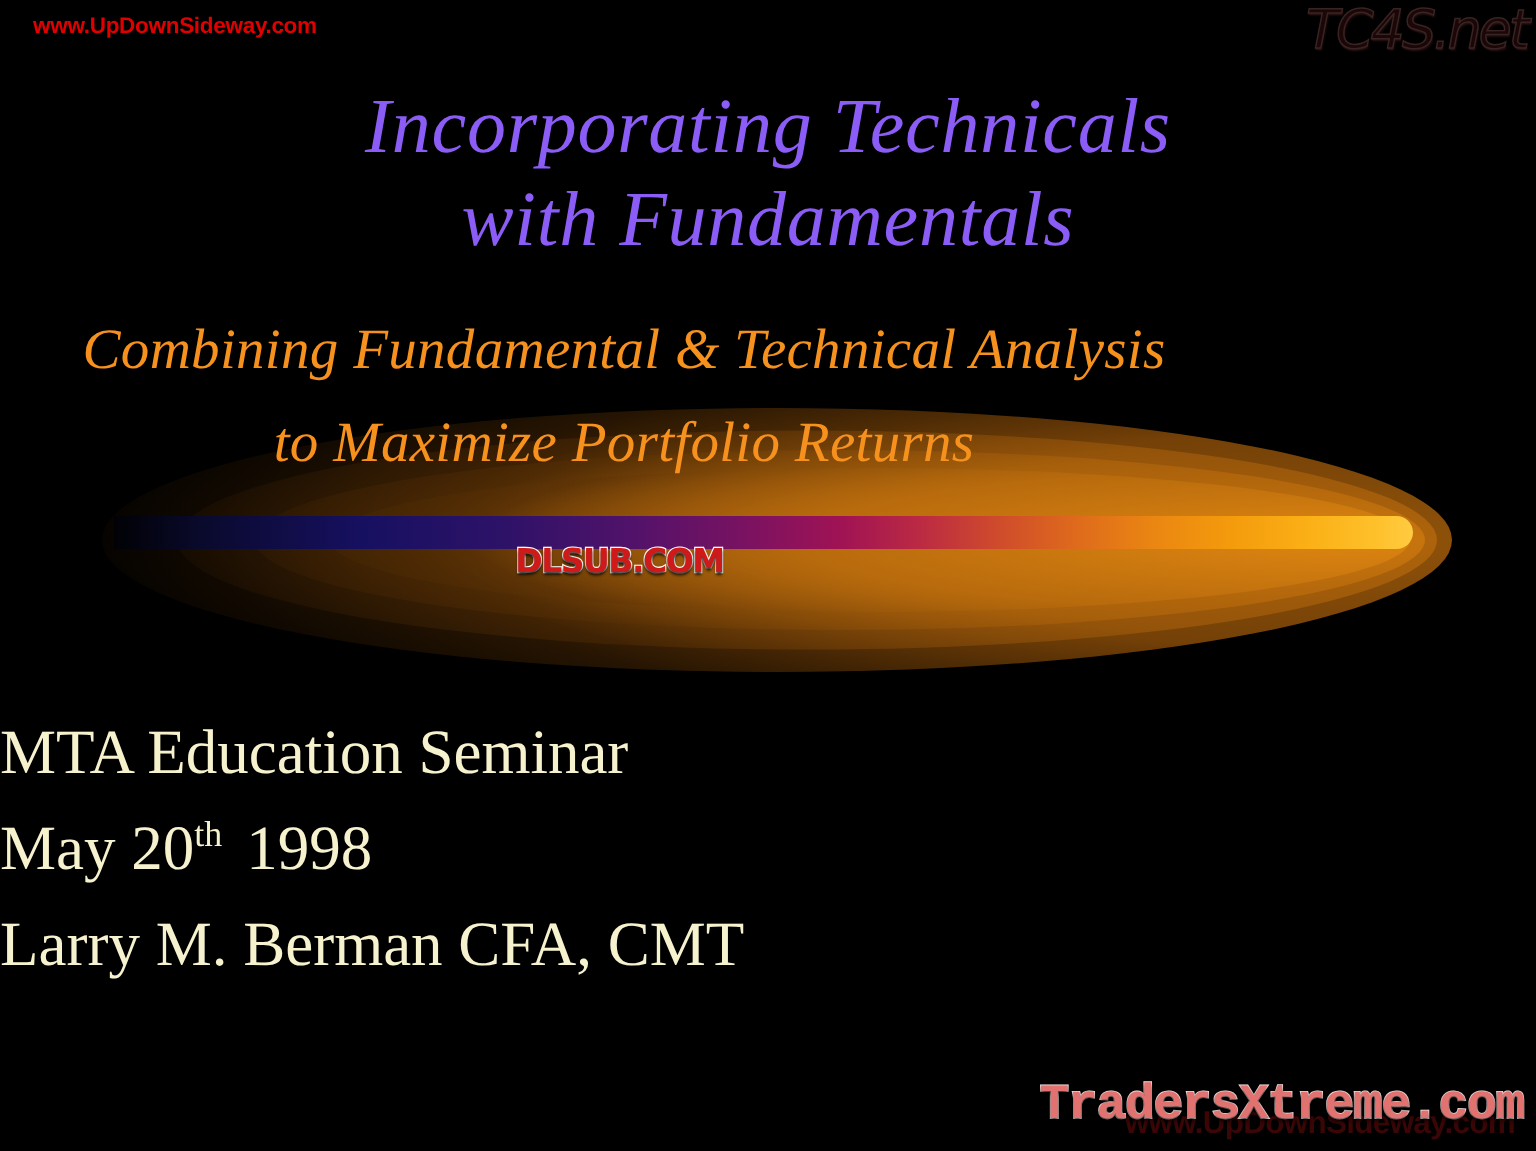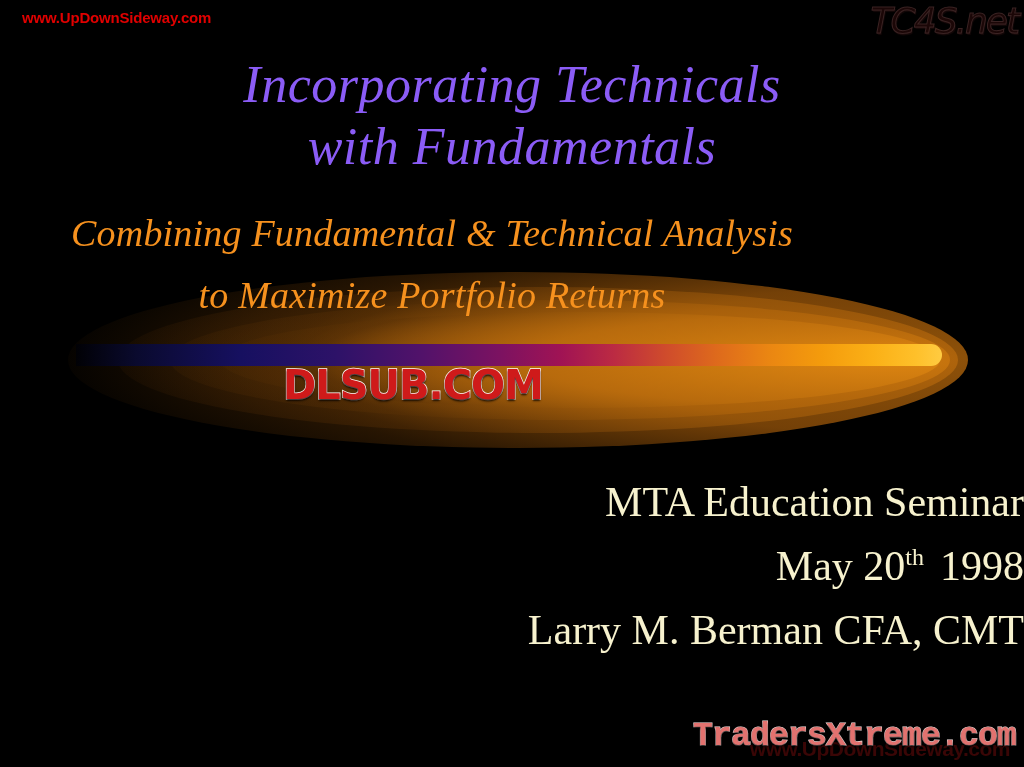--- a/index.html
+++ b/index.html
@@ -112,27 +112,26 @@
     position: absolute;
     left: 0; top: 202px;
     width: 832px;
     text-align: center;
     font-style: italic;
     font-size: 38px;
     line-height: 62px;
     color: #f6911e;
     letter-spacing: 0.2px;
     white-space: pre-line;
-    padding-left: 16px;
   }
   .body-block {
     position: absolute;
     left: 0; top: 470px;
     width: 1024px;
-    text-align: right;
+    text-align: left;
     font-size: 42px;
     line-height: 64px;
     color: #f7f2ce;
   }
   .body-line { display: block; }
   .sup {
     font-size: 24px;
     vertical-align: super;
     line-height: 0;
   }
@@ -159,21 +158,21 @@
     color: #1b0707;
     -webkit-text-stroke: 1px #3a2323;
     text-shadow: 0 1px 0 #241010, 1px 2px 1px #140808;
   }
   .wm-center {
     position: absolute;
     left: 0; top: 362px;
     width: 826px;
     text-align: center;
     font-family: "DejaVu Sans", sans-serif;
-    font-size: 40px;
+    font-size: 22px;
     font-weight: 700;
     color: #cf1a1a;
     letter-spacing: -1px;
     -webkit-text-stroke: 1.5px #ffffff;
     paint-order: stroke fill;
     text-shadow: 0 2px 2px rgba(0,0,0,0.75);
   }
   .wm-bottomright {
     position: absolute;
     right: 8px; bottom: 12px;

